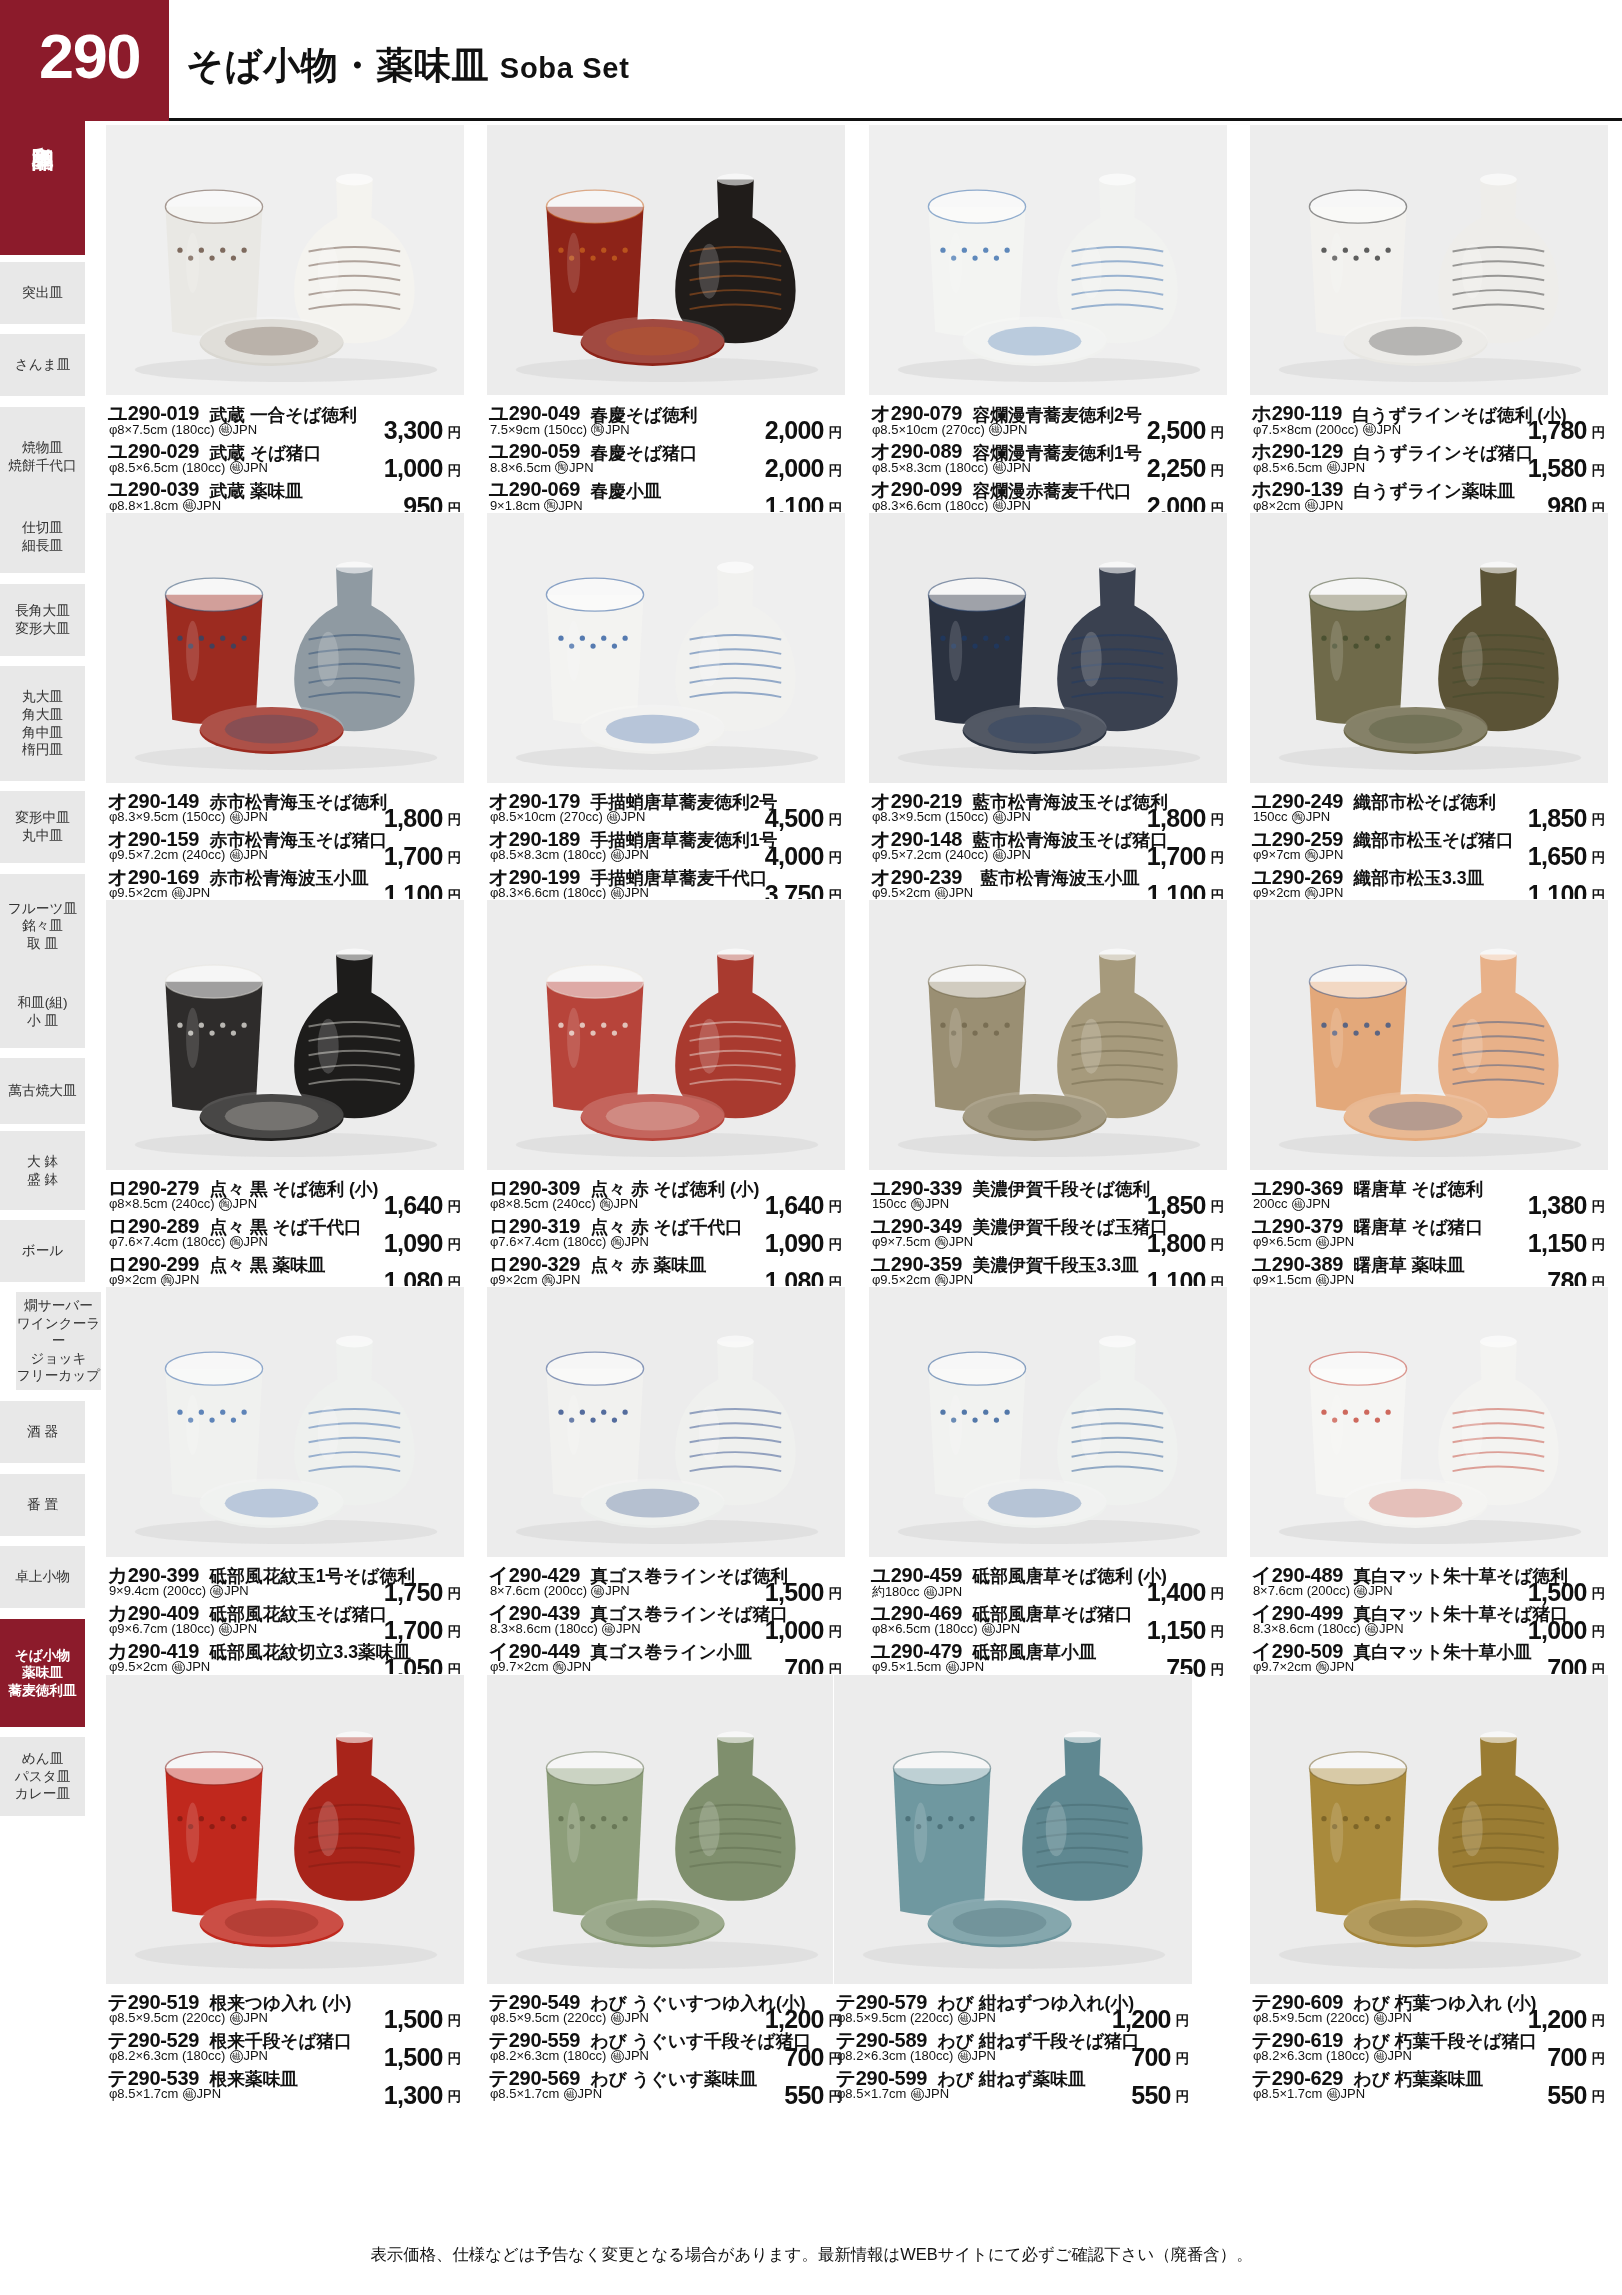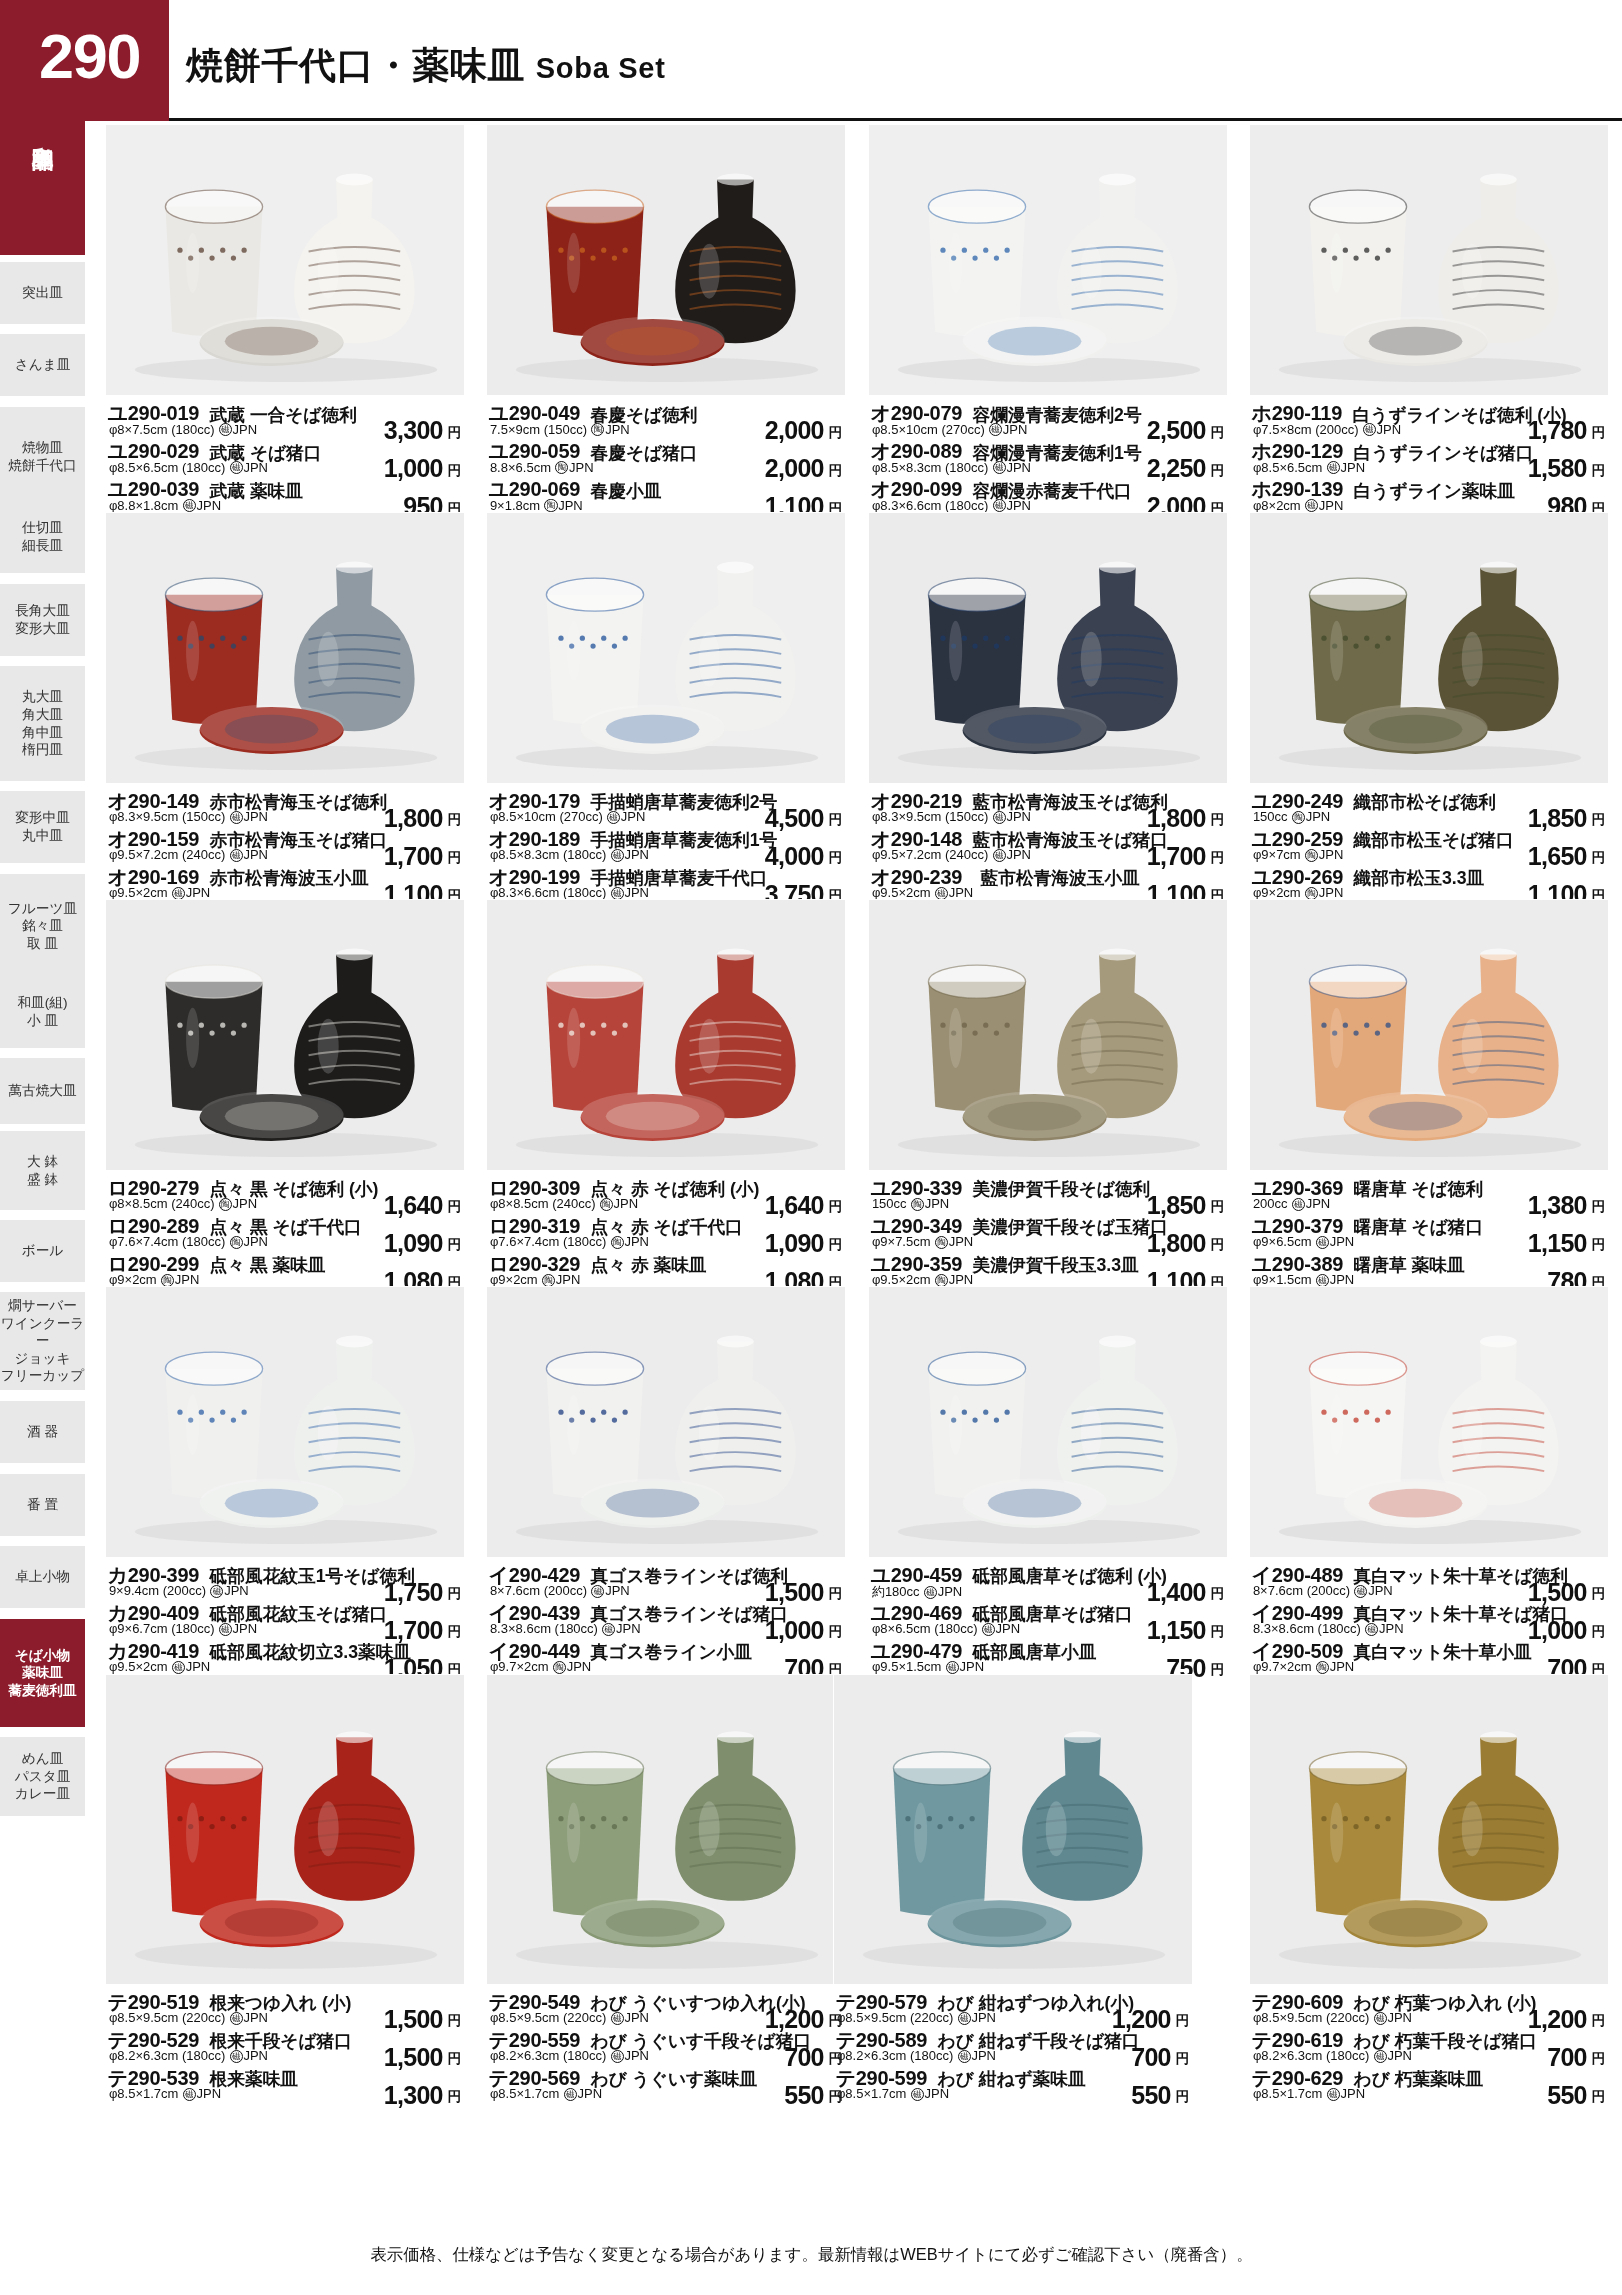--- a/index.html
+++ b/index.html
@@ -118,21 +118,21 @@
   }
 </style>
 </head>
 <body>
 
 <div class="page-header">
   <div class="page-num-box">
     <div class="page-num">290</div>
   </div>
   <div class="header-title">
-    <span>焼餅千代口・薬味皿</span><span class="en">Soba Set</span>
+    <span>そば小物・薬味皿</span><span class="en">Soba Set</span>
   </div>
   <div class="header-rule"></div>
 </div>
 
 <div class="side-index" id="sidebar">
   <div class="side-top">
     <span>和陶単品</span>
   </div>
 <div class="side-item" style="top: 141px; height: 62px;">
       <span>突出皿</span>
@@ -163,21 +163,21 @@
     </div>
     <div class="side-item" style="top: 937px; height: 66px;">
       <span>萬古焼大皿</span>
     </div>
     <div class="side-item" style="top: 1010px; height: 79px;">
       <span>大 鉢<br>盛 鉢</span>
     </div>
     <div class="side-item" style="top: 1099px; height: 62px;">
       <span>ボール</span>
     </div>
-    <div class="side-item" style="top: 1171px; height: 98px;">
+    <div class="side-item" style="top: 1171px; height: 98px; margin-left: 16px;">
       <span>燗サーバー<br>ワインクーラー<br>ジョッキ<br>フリーカップ</span>
     </div>
     <div class="side-item" style="top: 1280px; height: 62px;">
       <span>酒 器</span>
     </div>
     <div class="side-item" style="top: 1353px; height: 62px;">
       <span>番 置</span>
     </div>
     <div class="side-item" style="top: 1425px; height: 62px;">
       <span>卓上小物</span>

